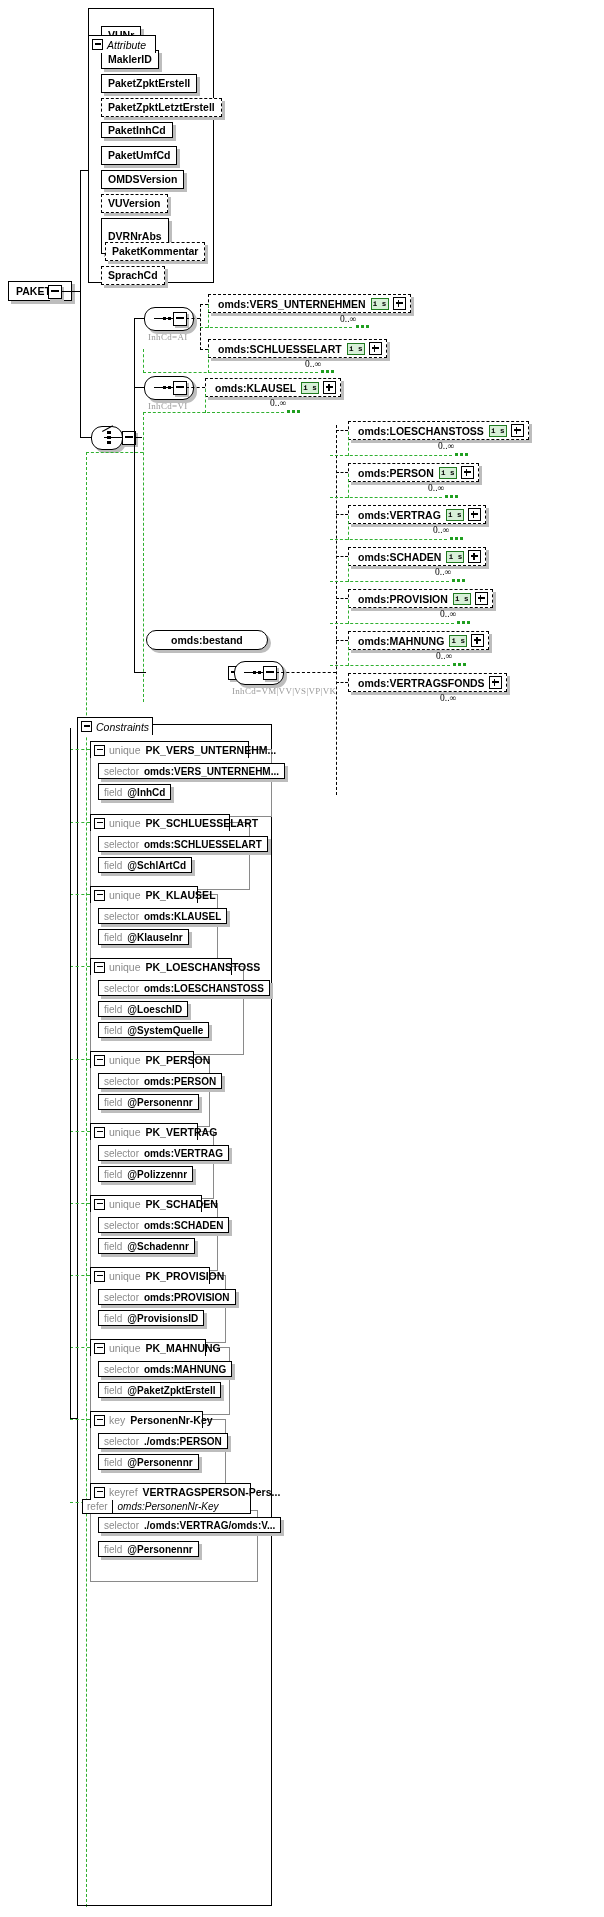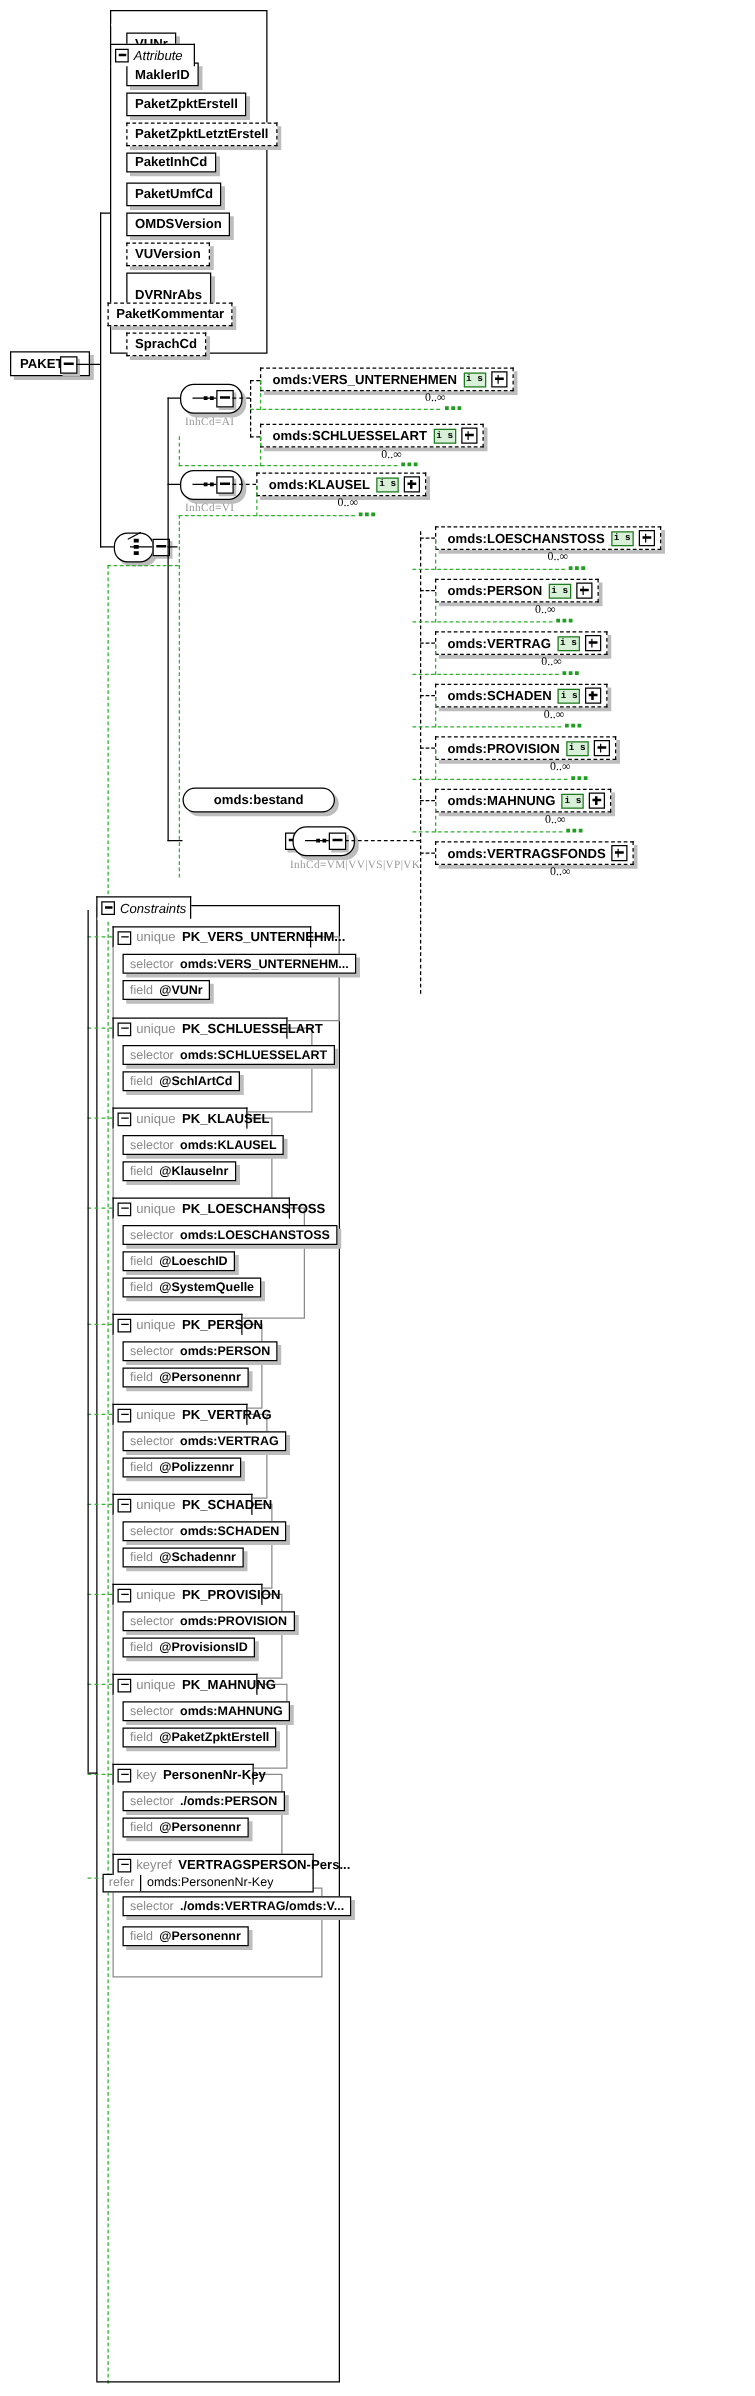--- a/index.html
+++ b/index.html
@@ -155,38 +155,38 @@
     display:flex;align-items:center;padding:0 5px;
     font-size:10px;white-space:nowrap;box-sizing:border-box;
   }
   .citem .lbl{color:#8a8a8a;font-weight:normal;margin-right:5px;}
   .citem .val{color:#000;font-weight:bold;}
   .crefer{
     position:absolute;border:1.2px solid #000;background:#fff;height:15px;
     display:flex;align-items:center;font-size:10px;white-space:nowrap;box-sizing:border-box;z-index:2;
   }
   .crefer .lbl{color:#8a8a8a;padding:0 4px;border-right:1.2px solid #000;height:100%;display:flex;align-items:center;}
-  .crefer .val{color:#000;padding:0 5px;font-weight:normal;}
+  .crefer .val{color:#000;padding:0 5px;font-weight:normal;font-style:italic;}
 </style>
 </head>
 <body>
 
 <div class="abs" style="left:0;top:0;width:604px;height:1917px;">
 
   <div class="frame" style="left:88px;top:8px;width:126px;height:275px;"></div>
   <div class="frame-tab" style="left:88px;top:2px;width:68px;margin-top:33px;">
     <span class="minus"></span>
     <span>Attribute</span>
   </div>
   <div class="tabmask" style="left:89px;top:19px;width:66px;"></div>
 
   <div class="node" style="left:101px;top:26px;height:19px;">
       <span>VUNr</span>
     </div>
-  <div class="node" style="left:101px;top:50px;height:19px;align-items:flex-end;">
+  <div class="node" style="left:101px;top:50px;height:19px;">
       <span>MaklerID</span>
     </div>
   <div class="node" style="left:101px;top:74px;height:19px;">
       <span>PaketZpktErstell</span>
     </div>
   <div class="node opt" style="left:101px;top:98px;height:19px;">
       <span>PaketZpktLetztErstell</span>
     </div>
   <div class="node" style="left:101px;top:122px;height:16px;">
       <span>PaketInhCd</span>
@@ -196,21 +196,21 @@
     </div>
   <div class="node" style="left:101px;top:170px;height:19px;">
       <span>OMDSVersion</span>
     </div>
   <div class="node opt" style="left:101px;top:194px;height:19px;">
       <span>VUVersion</span>
     </div>
   <div class="node" style="left:101px;top:218px;height:36px;">
       <span>DVRNrAbs</span>
     </div>
-  <div class="node opt" style="left:86px;top:242px;height:19px;">
+  <div class="node opt" style="left:105px;top:242px;height:19px;">
       <span>PaketKommentar</span>
     </div>
   <div class="node opt" style="left:101px;top:266px;height:19px;">
       <span>SprachCd</span>
     </div>
 
   <div class="root" style="left:8px;top:281px;height:20px;">
     <span>PAKET</span>
   </div>
   <div class="ctrl" style="left:48px;top:285px;"></div>
@@ -443,21 +443,21 @@
     <span class="kind">unique</span>
     <span class="cname">PK_VERS_UNTERNEHM...</span>
   </div>
   <div class="tabmask" style="left:91px;top:757px;width:157px;"></div>
   <div class="citem" style="left:98px;top:763px;">
     <span class="lbl">selector</span>
     <span class="val">omds:VERS_UNTERNEHM...</span>
   </div>
   <div class="citem" style="left:98px;top:784px;">
     <span class="lbl">field</span>
-    <span class="val">@VUNr</span>
+    <span class="val">@InhCd</span>
   </div>
   <div class="ghdash" style="left:70px;top:749px;width:20px;"></div>
 
   <div class="cblock" style="left:90px;top:822px;width:160px;height:68px;"></div>
   <div class="chead" style="left:90px;top:814px;width:140px;">
     <span class="minus"></span>
     <span class="kind">unique</span>
     <span class="cname">PK_SCHLUESSELART</span>
   </div>
   <div class="tabmask" style="left:91px;top:830px;width:138px;"></div>

